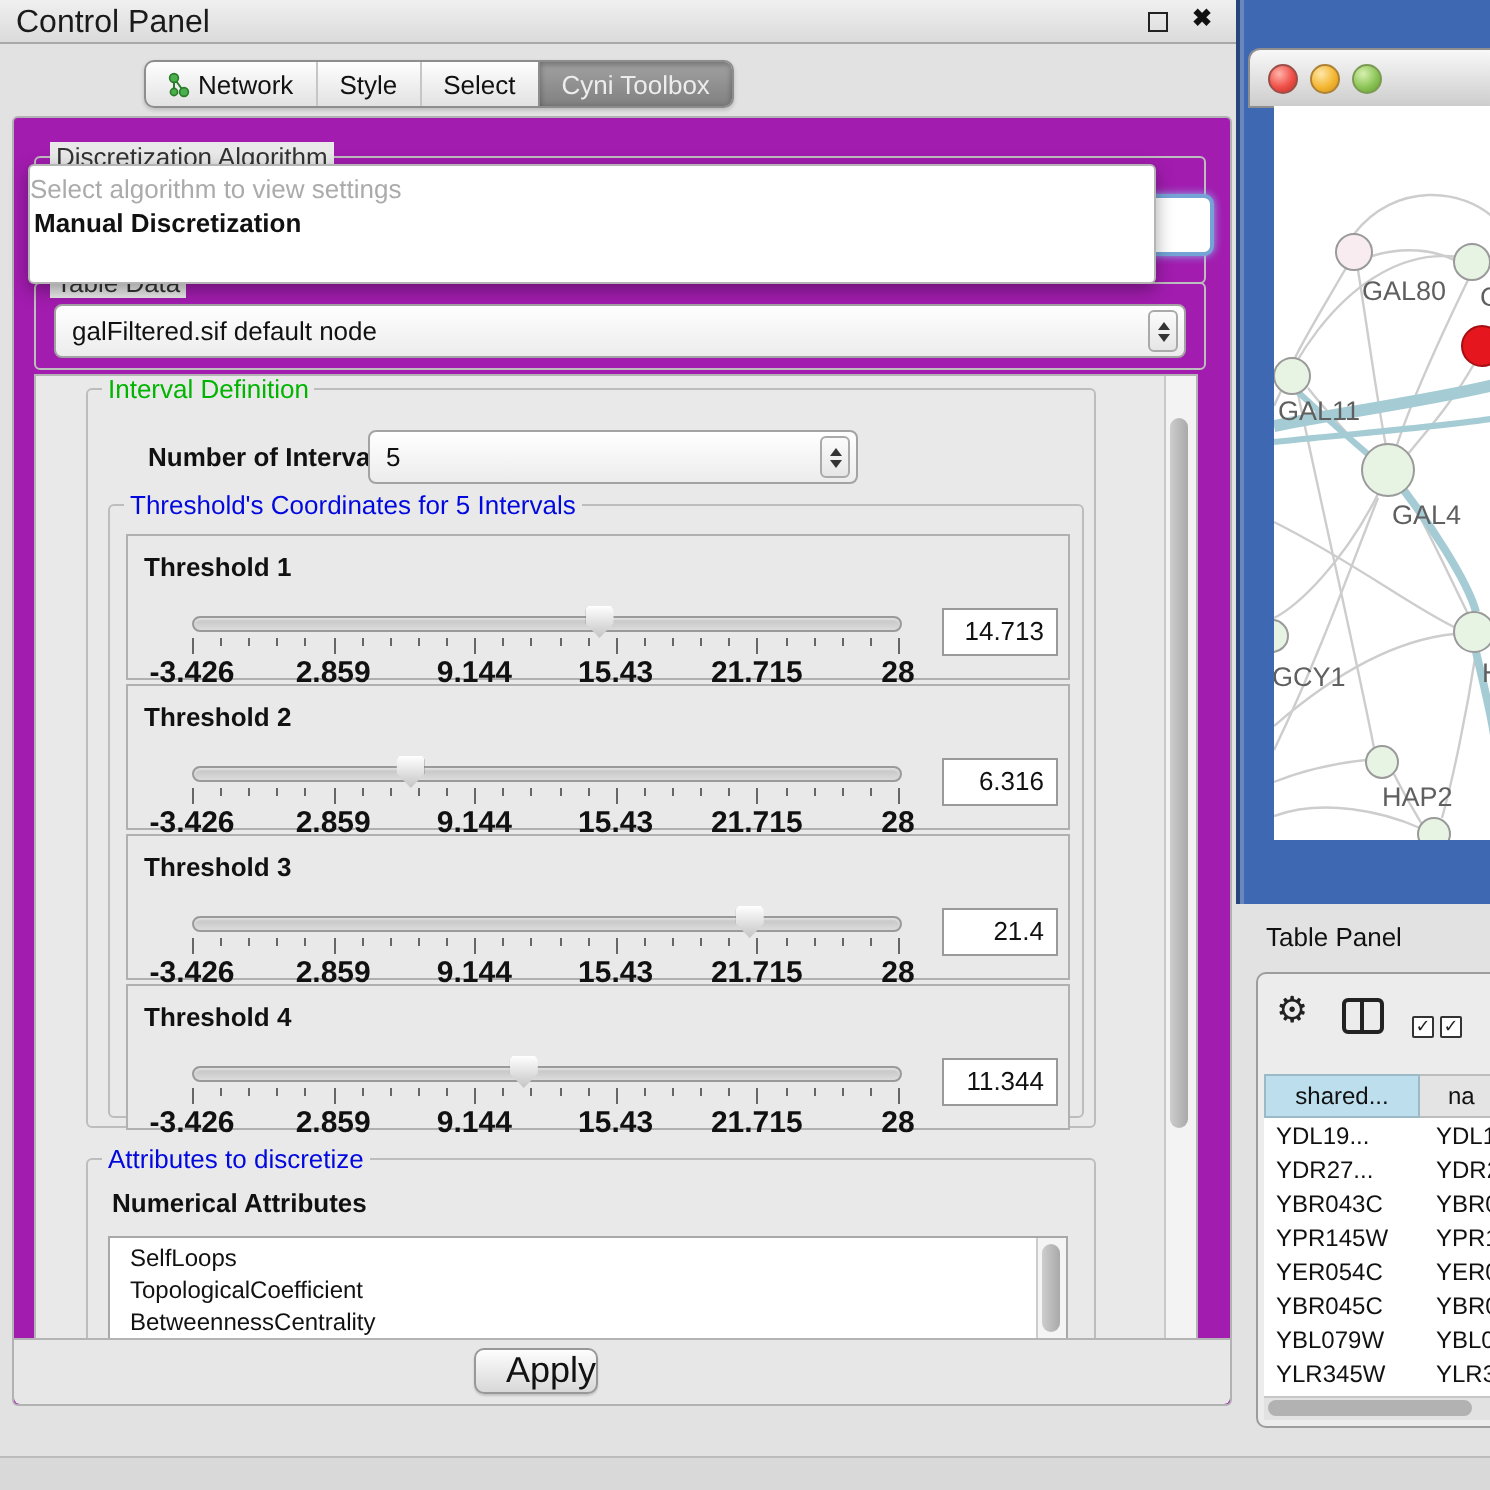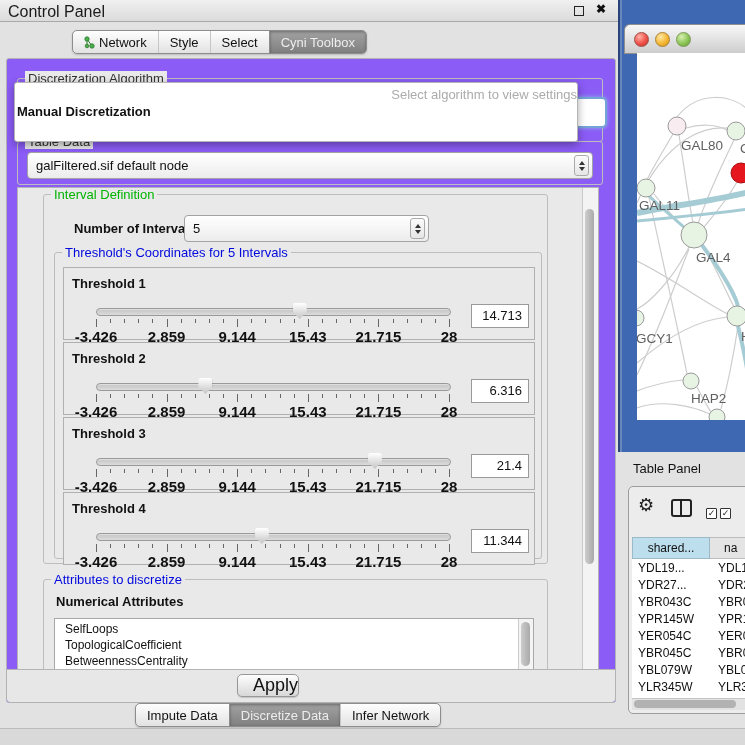--- a/index.html
+++ b/index.html
@@ -10,21 +10,21 @@
   .float-btn{position:absolute;left:574px;top:6px;width:8px;height:8px;border:1.5px solid #222;background:transparent;}
   .close-btn{position:absolute;left:596px;top:2px;font-size:12px;font-weight:bold;color:#111;}
   
   .seg{display:flex;position:absolute;height:22px;border:1px solid #8d8d8d;border-radius:5px;background:linear-gradient(#fefefe,#e2e2e2);box-shadow:0 1px 2px rgba(0,0,0,.18);overflow:hidden;}
   .seg .item{display:flex;align-items:center;gap:4px;padding:0 11px;font-size:13px;color:#111;border-left:1px solid #c6c6c6;white-space:nowrap;}
   .seg .item:first-child{border-left:none;}
   .seg .item.active{background:linear-gradient(#a2a2a2,#808080);color:#ededed;box-shadow:inset 0 1px 3px rgba(0,0,0,.35);border-left-color:#8d8d8d;}
   .top-tabs{left:72px;top:30px;}
   .bottom-tabs{left:135px;top:703px;}
   
-  .container{position:absolute;left:6px;top:58px;width:608px;height:643px;background:#8b5cf6;border:1px solid #b2b2b2;border-radius:3px;}
+  .container{position:absolute;left:6px;top:58px;width:608px;height:643px;background:#a21caf;border:1px solid #b2b2b2;border-radius:3px;}
   .grp{position:absolute;border:1px solid #bdbdbd;border-radius:3px;}
   .legend{position:absolute;top:-8px;left:7px;background:#e9e9e9;padding:0 3px;font-size:13px;color:#333;white-space:nowrap;}
   .legend.blue{color:#0008dd;}
   .legend.green{color:#00b400;}
   .algo-grp{left:10px;top:19px;width:584px;height:62px;}
   .focus-combo{position:absolute;left:556px;top:38px;width:40px;height:27px;background:#fff;border:2px solid #76a3d6;border-radius:5px;box-shadow:0 0 4px #8ab4e8;z-index:5;}
   .tabledata-grp{left:10px;top:82px;width:584px;height:42px;}
   
   .combo{position:absolute;display:flex;align-items:center;background:linear-gradient(#ffffff,#ececec);border:1px solid #a3a3a3;border-radius:4px;font-size:13px;color:#111;}
   .combo .val{flex:1;padding:0 8px;overflow:hidden;white-space:nowrap;}
@@ -56,21 +56,21 @@
   .attr-header{position:absolute;left:12px;top:14px;font-size:13px;font-weight:bold;}
   .listbox{position:absolute;left:10px;top:38px;width:478px;height:64px;background:#fff;border:1px solid #a8a8a8;overflow:hidden;}
   .list-items{position:absolute;left:0;top:2px;right:15px;}
   .list-item{font-size:12px;padding:2px 0 1px 10px;line-height:13px;white-space:nowrap;}
   .list-scroll{position:absolute;right:0;top:0;width:14px;height:100%;border-left:1px solid #ccc;background:#f4f4f4;}
   
   .apply-row{position:absolute;left:0;top:610px;width:100%;height:32px;border-top:1px solid #b4b4b4;background:#e7e7e7;border-radius:0 0 3px 3px;}
   .apply-btn{position:absolute;left:230px;top:4px;width:60px;height:21px;border:1px solid #989898;border-radius:5px;background:linear-gradient(#fdfdfd,#d8d8d8);font-size:18px;text-align:right;line-height:21px;box-shadow:0 1px 1px rgba(0,0,0,.15);}
   
   .popup{position:absolute;left:14px;top:82px;width:562px;height:58px;background:#fff;border:1px solid #b5b5b5;border-radius:3px;box-shadow:0 3px 9px rgba(0,0,0,.35);z-index:100;}
-  .popup .prompt{position:absolute;top:4px;width:100%;text-align:right;font-size:13px;color:#ababab;}
+  .popup .prompt{position:absolute;top:4px;width:100%;text-align:left;font-size:13px;color:#ababab;}
   .popup .opt1{position:absolute;top:21px;left:2px;font-size:13px;font-weight:bold;}
   .popup .opt2{position:absolute;top:37px;left:2px;font-size:13px;}
   
   .net-frame{position:absolute;left:618px;top:0;width:130px;height:452px;background:#3f68b3;border-left:2px solid #27457a;box-shadow:inset 2px 0 0 #6787bd;}
   .net-titlebar{position:absolute;left:4px;top:24px;right:0;height:28px;background:linear-gradient(#f8f8f8,#cdcdcd);border:1px solid #8f8f8f;border-right:none;border-radius:6px 0 0 0;}
   .traffic{position:absolute;top:7px;width:13px;height:13px;border-radius:50%;}
   .t-red{left:9px;background:radial-gradient(circle at 35% 30%,#ffb3aa,#f05048 55%,#b93229);border:1px solid #9c4f49;}
   .t-yellow{left:30px;background:radial-gradient(circle at 35% 30%,#fde7a8,#f4b733 55%,#cd8f16);border:1px solid #ad8136;}
   .t-green{left:51px;background:radial-gradient(circle at 35% 30%,#d8f0b0,#8cc557 55%,#61992f);border:1px solid #7d9a55;}
   .net-canvas{position:absolute;left:17px;top:53px;width:111px;height:367px;background:#fff;}
@@ -362,31 +362,20 @@
       <div class="vscroll">
         <div class="thumb-v" style="top:21px;height:355px"></div>
       </div>
     </div>
 
     <div class="apply-row">
       <div class="apply-btn">Apply</div>
     </div>
   </div>
 
-  <div class="seg bottom-tabs">
-    <div class="item">
-        <span>Impute Data</span>
-      </div>
-    <div class="item active">
-        <span>Discretize Data</span>
-      </div>
-    <div class="item">
-        <span>Infer Network</span>
-      </div>
-  </div>
 
   <div class="popup">
     <div class="prompt">Select algorithm to view settings</div>
     <div class="opt1">Manual Discretization</div>
   </div>
 
   <div class="net-frame">
     <div class="net-titlebar">
       <span class="traffic t-red"></span>
       <span class="traffic t-yellow"></span>

